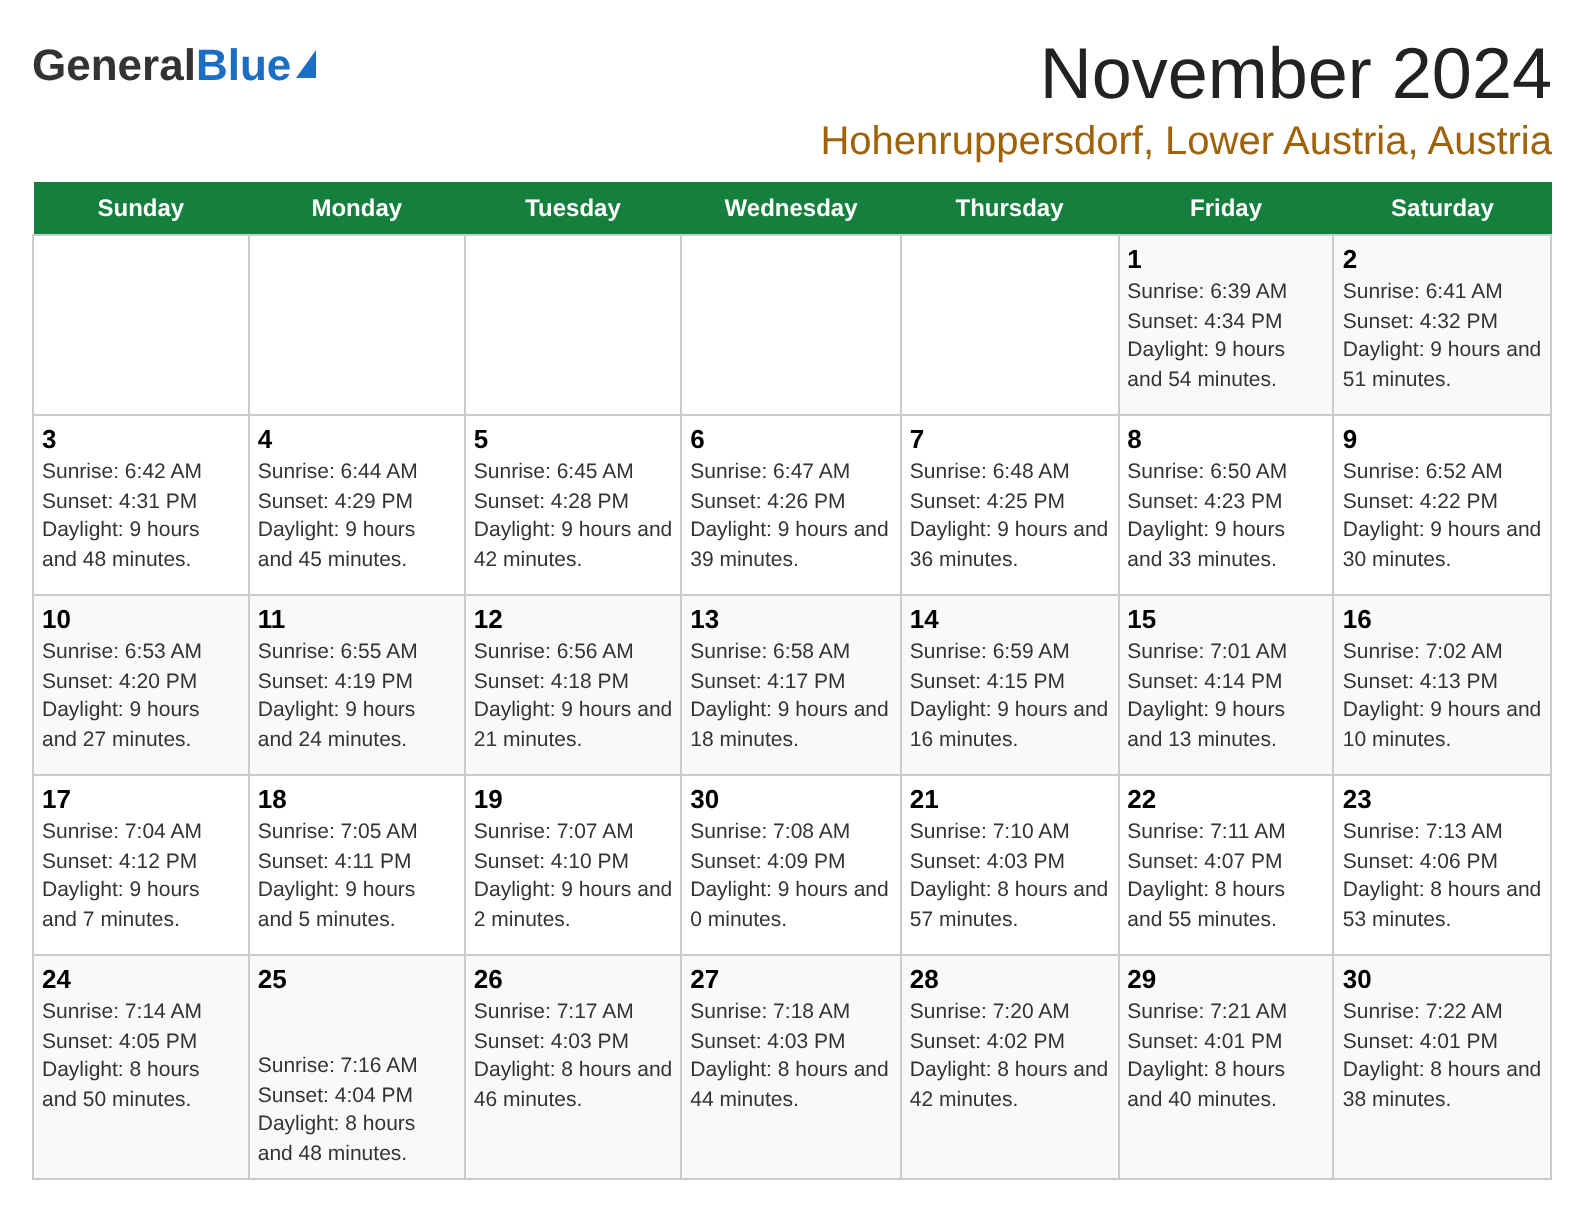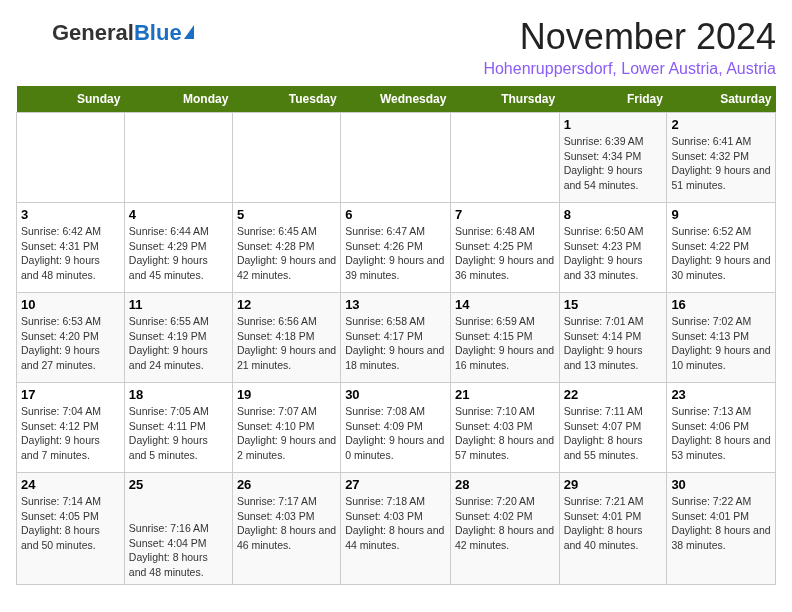--- a/index.html
+++ b/index.html
@@ -21,51 +21,51 @@
       flex-direction: column;
       align-items: flex-start;
       margin-top: 4px;
     }
     .logo-text {
       display: flex;
       align-items: center;
       font-size: 22px;
       font-weight: bold;
     }
-    .logo-general { color: #333; margin-left: 36px; }
+    .logo-general { color: #333; }
     .logo-blue { color: #1a6fc4; }
     .logo-icon {
       width: 0;
       height: 0;
       border-left: 10px solid transparent;
       border-bottom: 14px solid #1a6fc4;
       margin-left: 2px;
       margin-bottom: 2px;
     }
     .title-area { text-align: right; }
     .month-title {
       font-size: 36px;
       font-weight: normal;
       color: #222;
     }
     .location {
-      font-size: 16px;
-      color: #8b5cf6;
+      font-size: 20px;
+      color: #a16207;
       margin-top: 2px;
     }
     table {
       width: 100%;
       border-collapse: collapse;
       font-size: 11px;
     }
     thead tr th {
-      background-color: #4d7c0f;
+      background-color: #15803d;
       color: #fff;
       padding: 6px 4px;
-      text-align: right;
+      text-align: center;
       font-size: 12px;
       font-weight: bold;
     }
     tbody tr td {
       border: 1px solid #ccc;
       vertical-align: top;
       padding: 4px;
       min-height: 80px;
       height: 90px;
       background: #fff;

